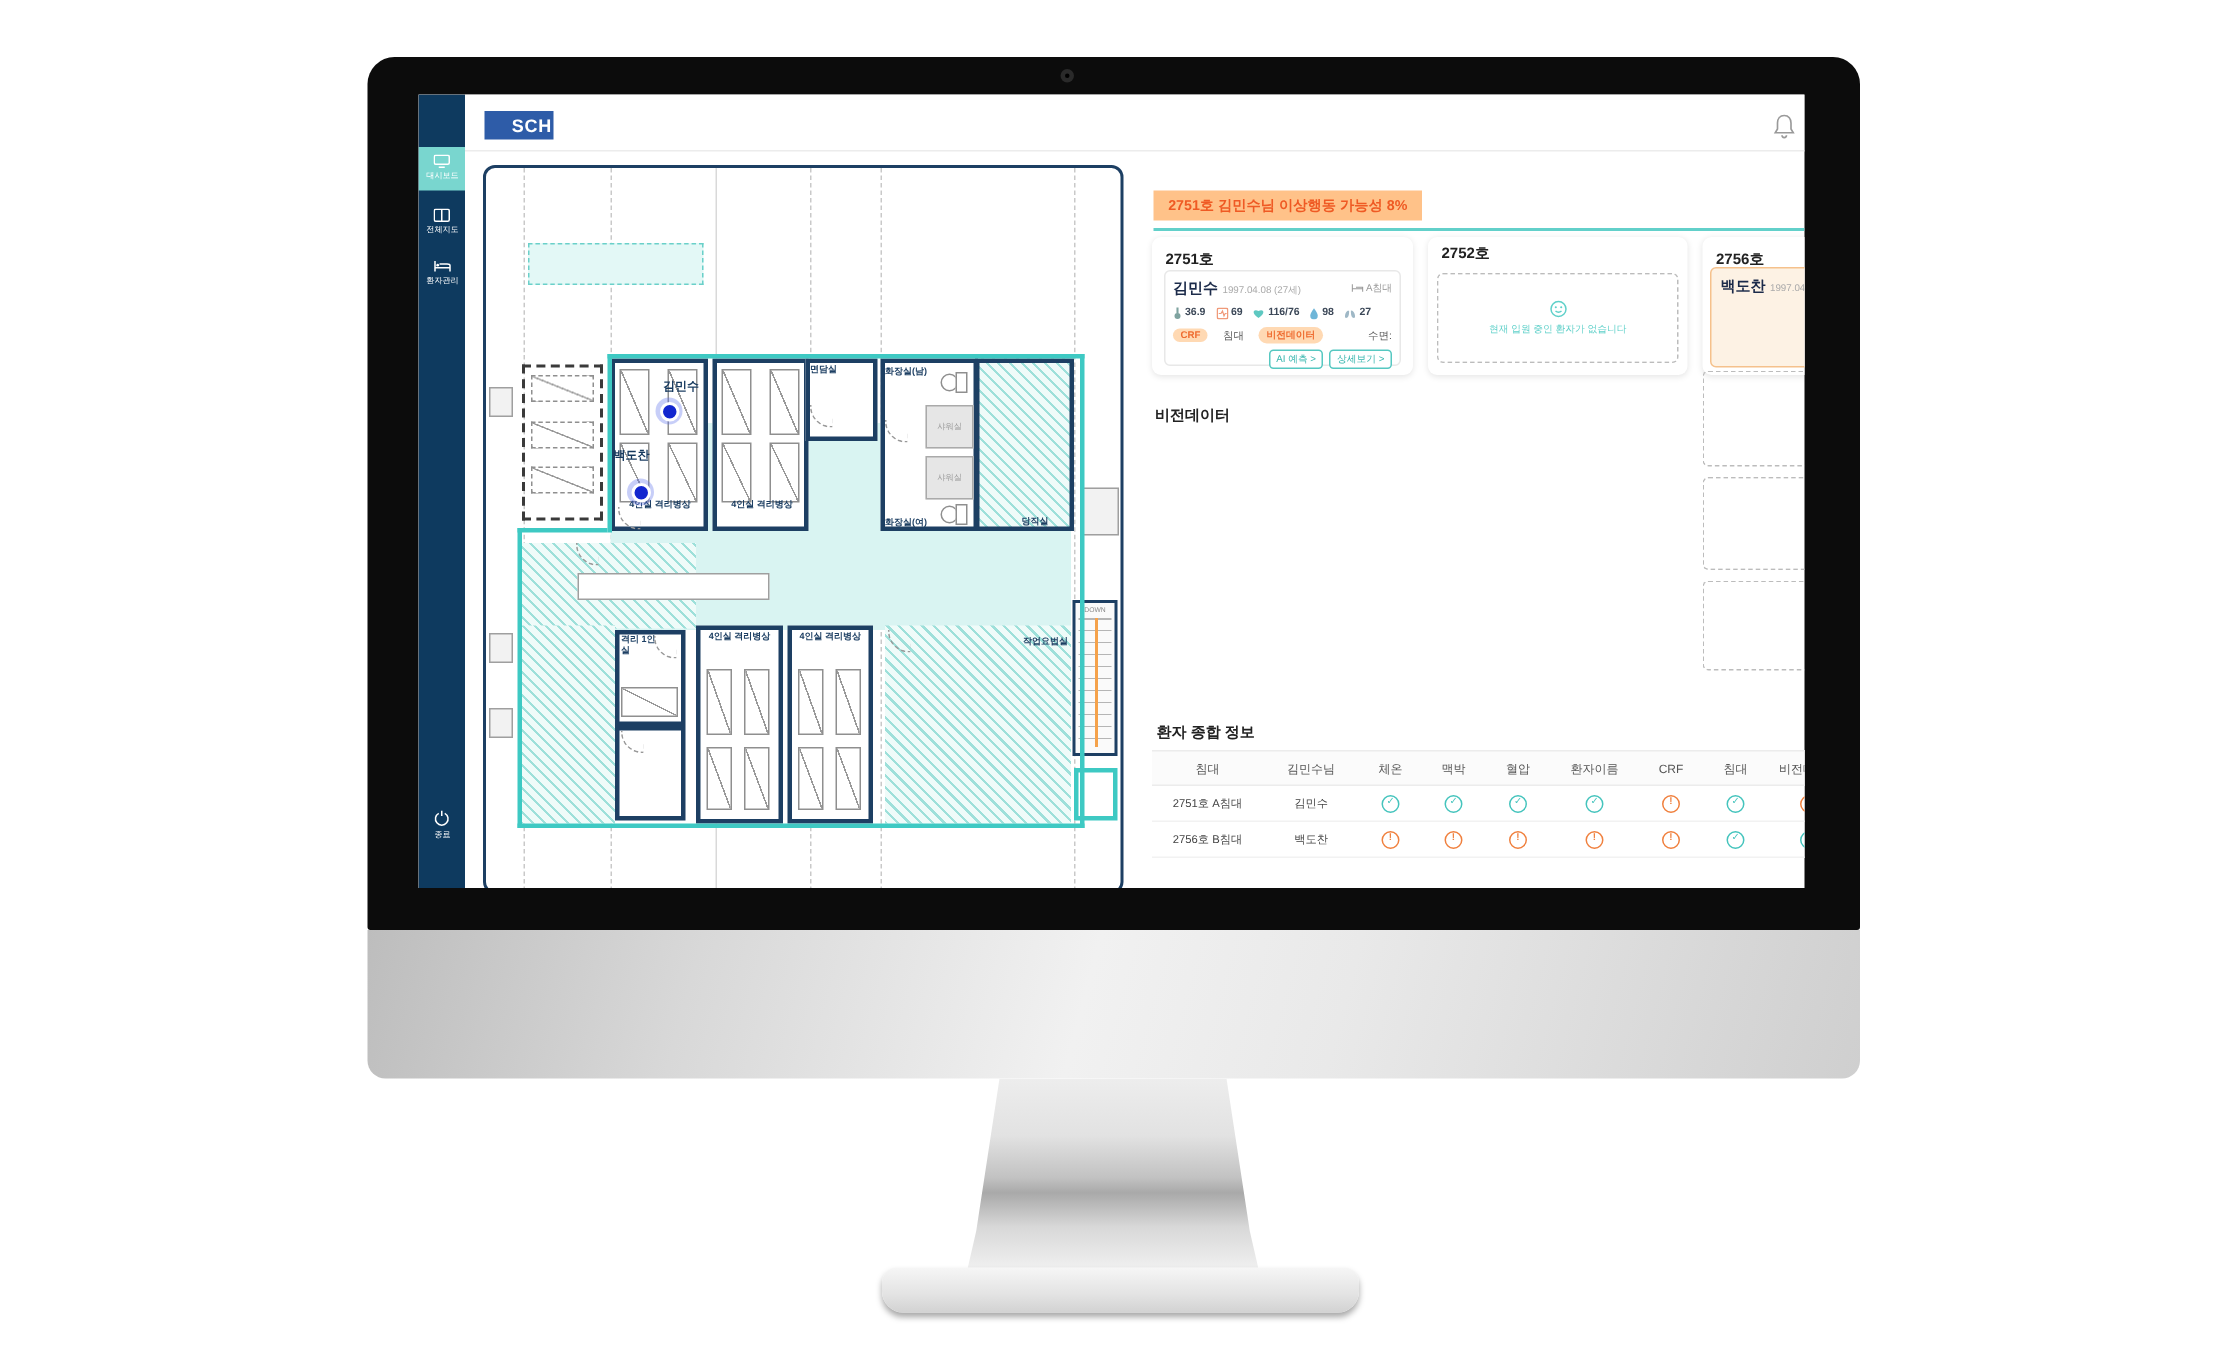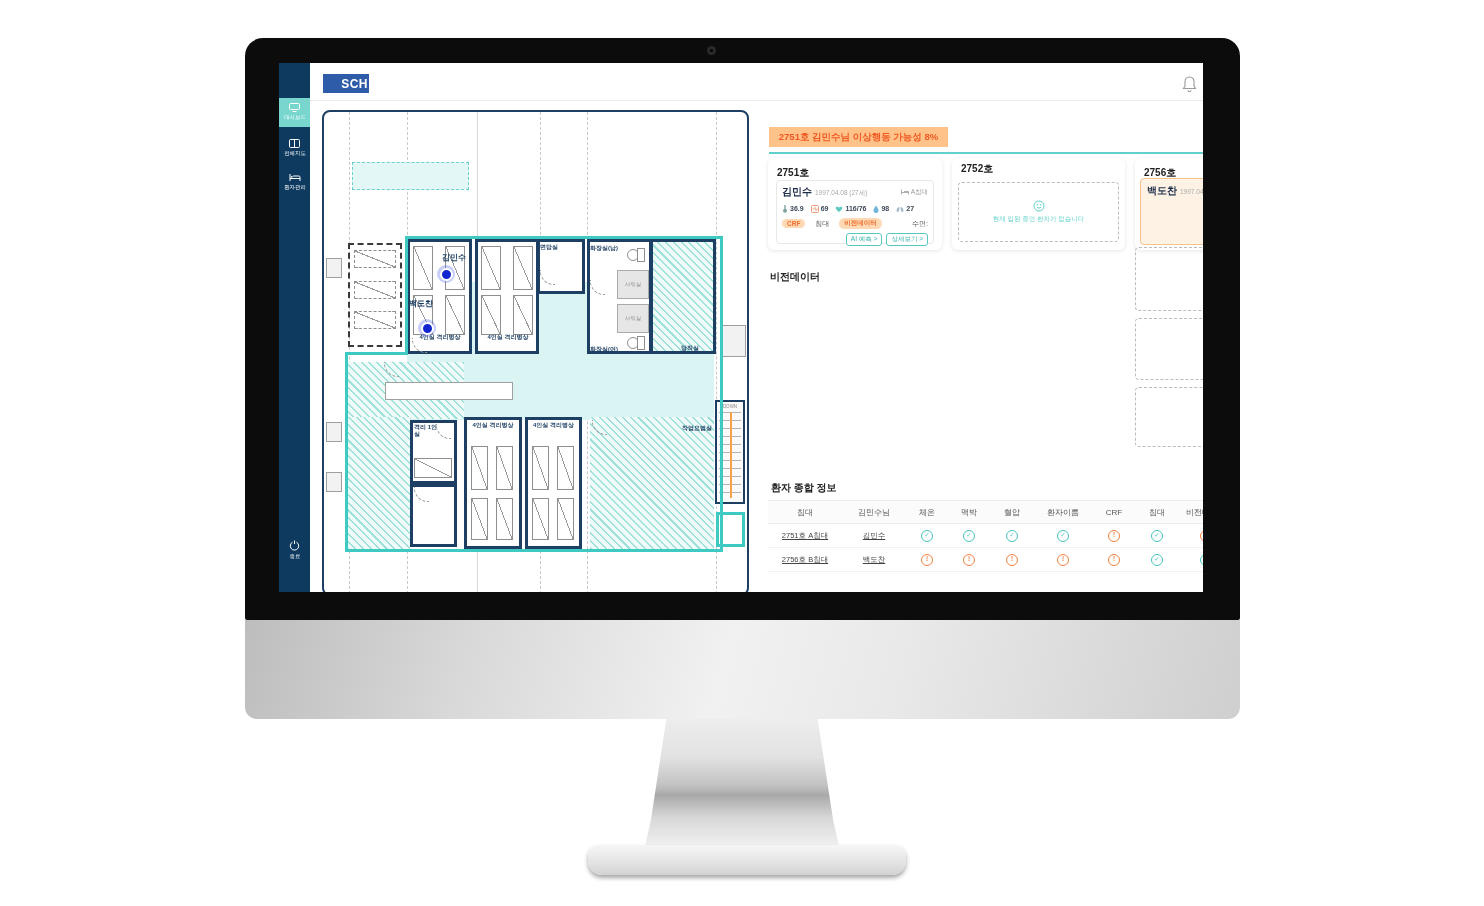--- a/index.html
+++ b/index.html
@@ -86,21 +86,21 @@
   .obtn{background:#ffc289;border-radius:11px;display:flex;align-items:center;gap:3px;padding:3px 8px;
         font-size:8px;font-weight:bold;color:#333;}
   .section-title{font-size:10px;font-weight:bold;color:#222;}
 
   
   .ptable{background:#fff;}
   .trow{display:flex;align-items:center;}
   .thead{background:#fbfbfb;border-top:1px solid #ececec;border-bottom:1px solid #ececec;height:22px;}
   .tcell{font-size:8px;color:#555;text-align:center;flex:none;overflow:hidden;white-space:nowrap;}
   .tdata{height:23px;border-bottom:1px solid #f2f2f2;}
-  .tdata .tcell{font-size:7.5px;color:#444;text-decoration:underline;}
+  .tdata .tcell{font-size:7.5px;color:#444;}
   .status{width:10px;height:10px;border-radius:50%;border:1px solid;display:inline-flex;align-items:center;justify-content:center;
           font-size:6.5px;font-weight:bold;line-height:1;}
   .status.ok{border-color:#45c4bd;color:#45c4bd;}
   .status.ok::after{content:"\2713";}
   .status.warn{border-color:#f0813f;color:#f0813f;}
   .status.warn::after{content:"!";}
   svg{display:block;}
 </style>
 </head>
 <body>

